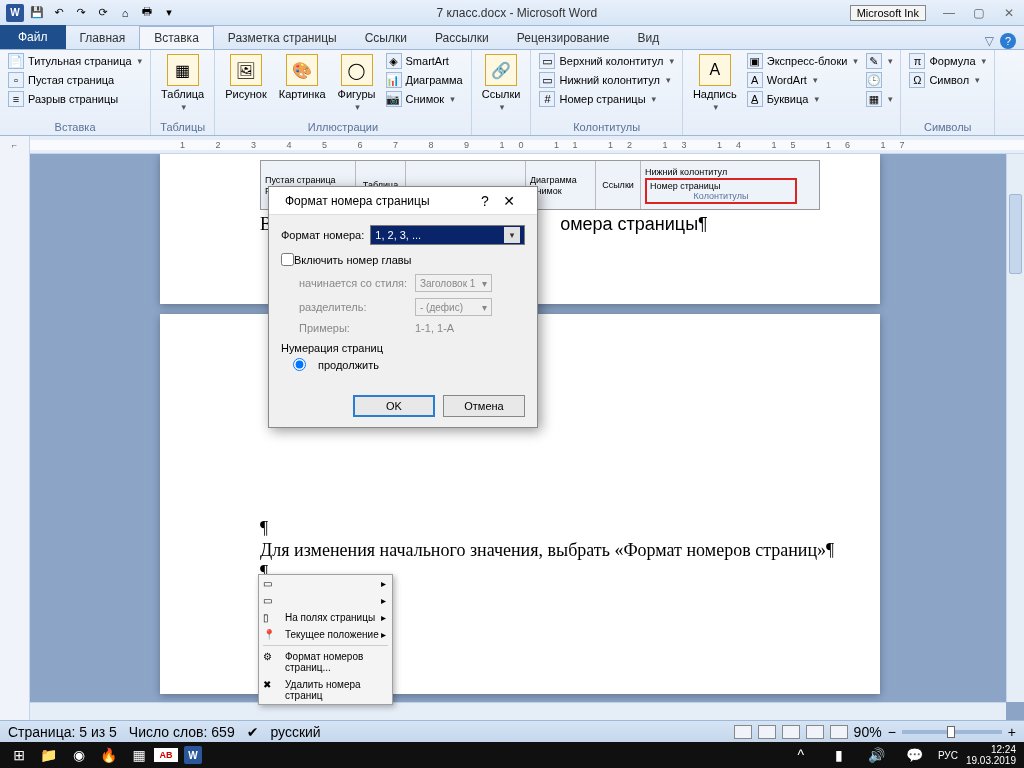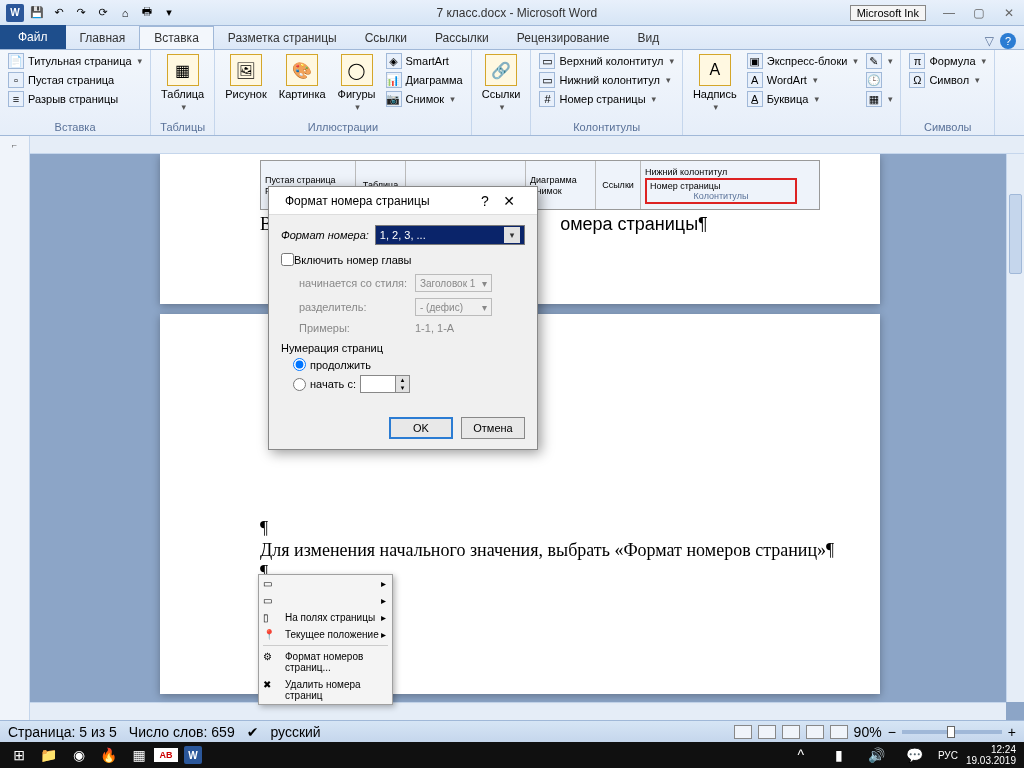--- a/index.html
+++ b/index.html
@@ -63,37 +63,37 @@
 .ctx-item .mi-ico { position: absolute; left: 4px; width: 16px; height: 14px; font-size: 10px; }
 .ctx-sep { height: 1px; background: #ccc; margin: 2px 4px; }
 
 
 .dialog { position: absolute; left: 268px; top: 186px; width: 270px; background: #f0f0f0; border: 1px solid #888; box-shadow: 3px 3px 12px rgba(0,0,0,.4); font-size: 11px; }
 .dlg-title { height: 28px; background: #fff; display: flex; align-items: center; padding: 0 16px; border-bottom: 1px solid #ddd; }
 .dlg-title-text { flex: 1; font-size: 12px; }
 .dlg-x { width: 24px; text-align: center; font-size: 14px; }
 .dlg-body { padding: 10px 12px; }
 .dlg-row { display: flex; align-items: center; gap: 6px; margin-bottom: 8px; }
-.dlg-lbl { white-space: nowrap; font-style: italic; }
+.dlg-lbl { white-space: nowrap; }
 .dlg-combo { flex: 1; height: 20px; background: #0a246a; color: #fff; border: 1px solid #7a7a7a; padding: 0 4px; display: flex; align-items: center; justify-content: space-between; }
 .dlg-combo .arr { width: 16px; height: 16px; background: #e1e1e1; color: #333; display: flex; align-items: center; justify-content: center; font-size: 9px; }
 .dlg-chk { display: flex; align-items: center; margin-bottom: 8px; }
 .dlg-chk input { width: 13px; height: 13px; }
 .dlg-sub { margin-left: 18px; color: #888; }
 .dlg-sub .dlg-row { margin-bottom: 6px; }
 .dlg-sub-lbl { width: 110px; }
 .dlg-sub-combo { width: 77px; height: 18px; border: 1px solid #bbb; background: #f0f0f0; padding: 0 4px; display: flex; align-items: center; justify-content: space-between; font-size: 10px; }
 .dlg-section { margin-top: 8px; }
-.dlg-radio { display: flex; align-items: center; gap: 4px; margin: 4px 0 4px 12px; }
+.dlg-radio { display: flex; align-items: center; gap: 12px; margin: 4px 0 4px 12px; }
 .dlg-spin { width: 50px; height: 18px; border: 1px solid #888; background: #fff; display: flex; }
 .dlg-spin input { border: none; width: 34px; font-size: 10px; padding: 0 2px; }
 .dlg-spin .spins { width: 14px; display: flex; flex-direction: column; }
 .dlg-spin .spins div { flex: 1; background: #e1e1e1; border-left: 1px solid #888; font-size: 7px; text-align: center; }
 .dlg-btns { display: flex; justify-content: flex-end; gap: 8px; padding: 10px 12px; }
-.dlg-btn { width: 64px; height: 22px; border: 1px solid #888; background: #e8e8e8; font-size: 11px; }
+.dlg-btn { width: 82px; height: 22px; border: 1px solid #888; background: #e8e8e8; font-size: 11px; }
 .dlg-btn.primary { border: 2px solid #2b7cd3; }
 
 
 .statusbar { position: absolute; left: 0; right: 0; bottom: 26px; height: 22px; background: linear-gradient(#d6e5f5,#c5d6ec); border-top: 1px solid #a0b8d8; display: flex; align-items: center; font-size: 14px; padding: 0 8px; gap: 12px; }
 .status-right { margin-left: auto; display: flex; align-items: center; gap: 6px; }
 .view-btn { width: 18px; height: 14px; border: 1px solid #888; background: #f0f4fa; }
 .zoom-track { width: 100px; height: 4px; background: #a0b8d8; position: relative; }
 .zoom-thumb { position: absolute; top: -4px; left: 45px; width: 8px; height: 12px; background: #fff; border: 1px solid #666; }
 
 
@@ -289,20 +289,21 @@
             <span class="dd">▾</span>
           </div>
       </div>
     </div>
     <div class="group-label">Символы</div>
   </div>
 </div>
 
 <div class="ruler-row">
   <div class="ruler-corner">⌐</div>
+  <div class="ruler-h">1 2 3 4 5 6 7 8 9 10 11 12 13 14 15 16 17</div>
 </div>
 
 <div class="doc-area">
   <div class="ruler-v"></div>
   <div class="scrollbar-v">
       <div class="thumb"></div>
     </div>
   <div class="scrollbar-h"></div>
 
   <div class="page page1">
@@ -414,31 +415,20 @@
       <div class="dlg-row">
         <span class="dlg-sub-lbl">Примеры:</span>
         <span>1-1, 1-A</span>
       </div>
     </div>
     <div class="dlg-section">
       <div>Нумерация страниц</div>
       <div class="dlg-radio">
         <input type="radio" name="num" checked="" style="">
         <span>продолжить</span>
-      </div>
-      <div class="dlg-radio">
-        <input type="radio" name="num" style="">
-        <span>начать с:</span>
-        <div class="dlg-spin">
-          <input type="text" style="">
-          <div class="spins">
-              <div>▴</div>
-              <div>▾</div>
-            </div>
-        </div>
       </div>
     </div>
   </div>
   <div class="dlg-btns">
     <button class="dlg-btn primary">OK</button>
     <button class="dlg-btn">Отмена</button>
   </div>
 </div>
 
 <div class="statusbar">

